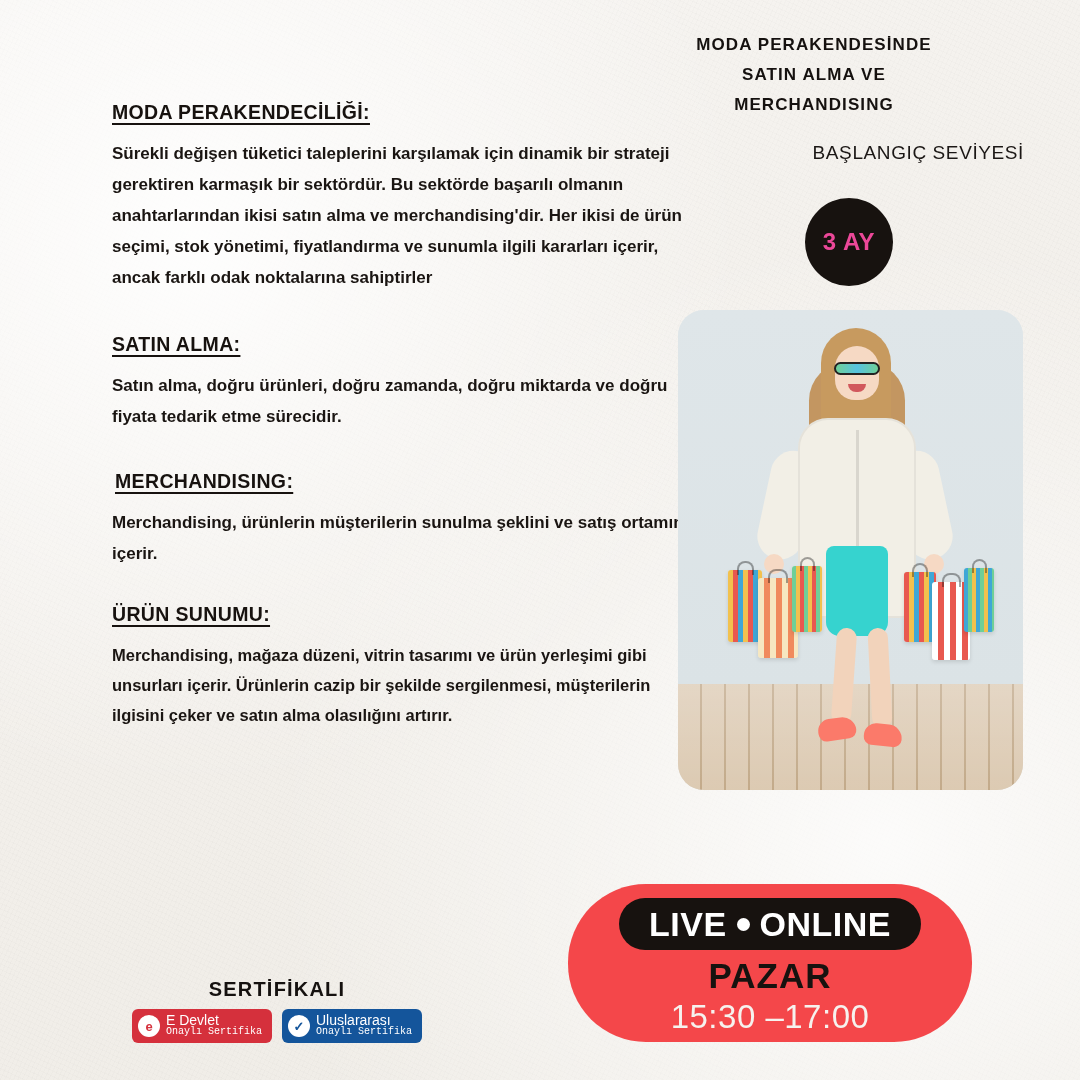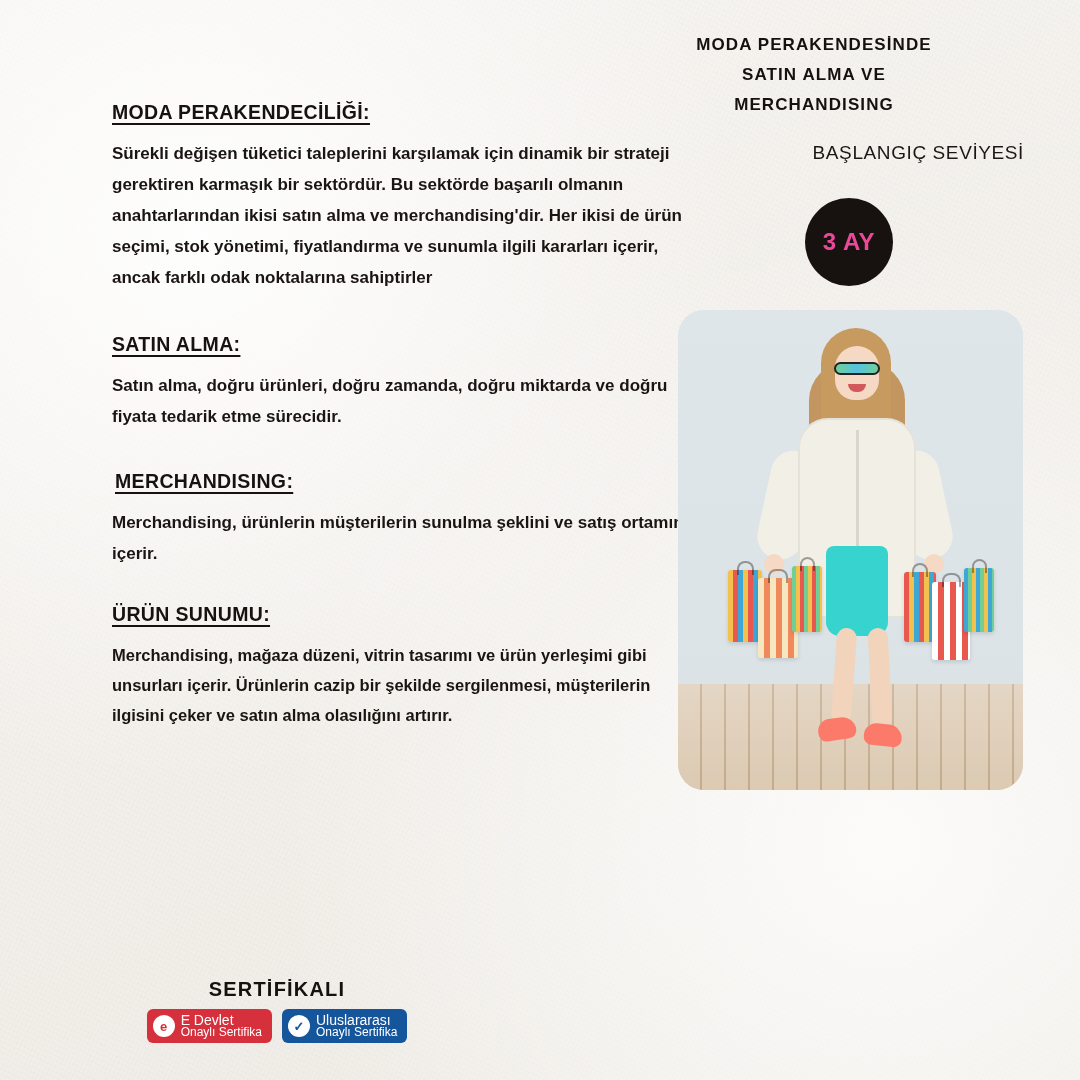--- a/index.html
+++ b/index.html
@@ -232,21 +232,21 @@
   .cert.blue { background: #14559b; }
   .cert .mark {
     width: 22px; height: 22px; border-radius: 50%;
     background: #fff; display: flex; align-items: center; justify-content: center;
     font-size: 13px; font-weight: 900;
   }
   .cert.red .mark { color: #d5303c; }
   .cert.blue .mark { color: #14559b; }
   .cert .txt { text-align: left; line-height: 12px; }
   .cert .t1 { font-size: 14px; font-weight: 400; display: block; }
-  .cert .t2 { font-size: 12px; font-weight: 400; display: block; }
+  .cert .t2 { font-size: 10px; font-weight: 400; display: block; font-family: Liberation Mono, monospace; }
 
   
   .live-panel {
     position: absolute;
     left: 568px;
     top: 884px;
     width: 404px;
     height: 158px;
     background: #f4474a;
     border-radius: 78px;
@@ -380,14 +380,23 @@
           <span>✓</span>
         </div>
         <div class="txt">
           <span class="t1">Uluslararası</span>
           <span class="t2">Onaylı Sertifika</span>
         </div>
       </div>
     </div>
   </div>
 
+  <div class="live-panel">
+    <div class="live-pill">
+      <span>LIVE</span>
+      <span class="dot"></span>
+      <span>ONLINE</span>
+    </div>
+    <div class="live-day">PAZAR</div>
+    <div class="live-time">15:30 –17:00</div>
+  </div>
 
 </div>
 
 </body></html>

